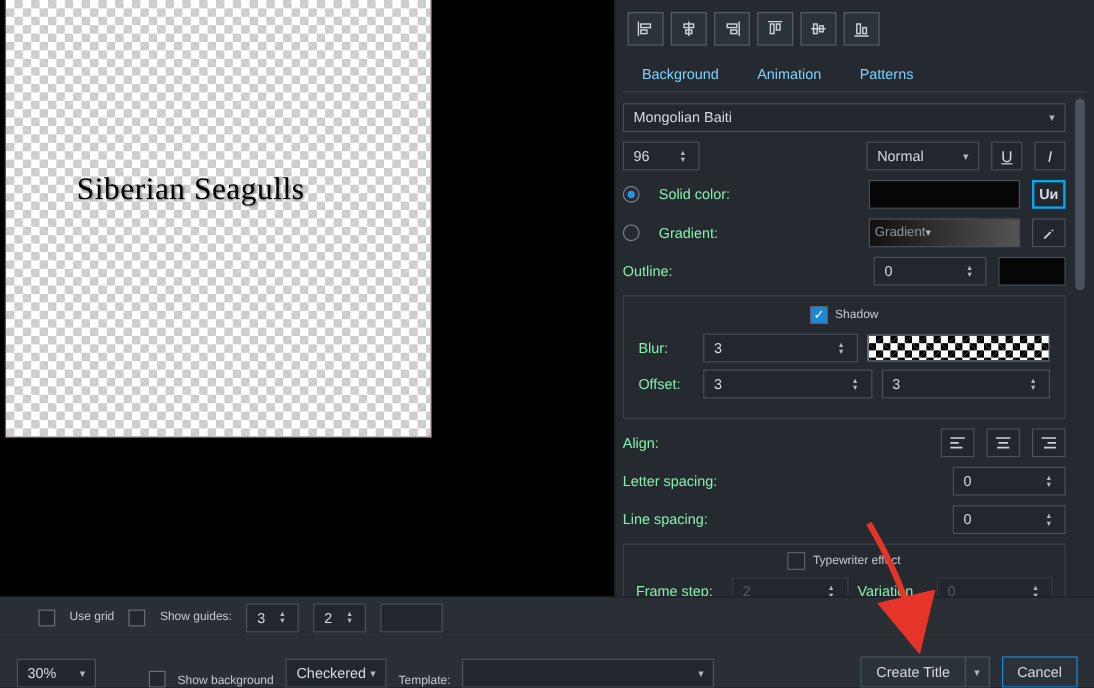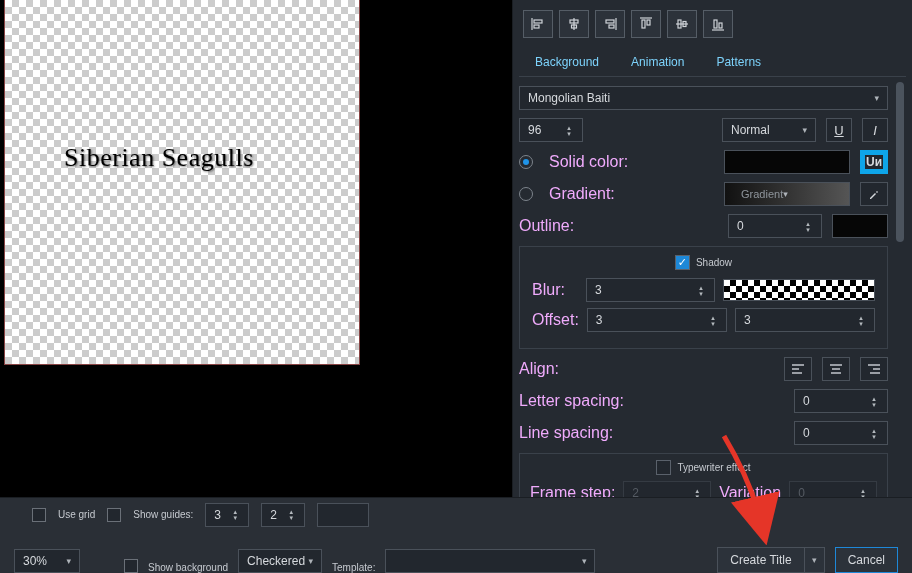--- a/index.html
+++ b/index.html
@@ -27,21 +27,21 @@
 .icon-btn svg { width:14px; height:14px; stroke:#cfd3d8; stroke-width:1.2; fill:none; }
 
 .tabs { display:flex; border-bottom:1px solid #3a414a; }
 .tab { padding:7px 16px; font-size:12px; color:#7dd3fc; cursor:pointer; }
 .tab.active { color:#e4e7ea; border-bottom:3px solid #1e88d8; padding-bottom:4px; }
 
 .scroll-region { position:absolute; top:78px; left:6px; right:6px; bottom:0; overflow:hidden; padding-right:18px; }
 .scroll-thumb { position:absolute; right:2px; top:4px; width:8px; height:160px; background:#4b535d; border-radius:4px; }
 
 .row { display:flex; align-items:center; margin:8px 0; gap:10px; }
-.label { font-size:16px; color:#f0abfc; min-width:88px; }
+.label { font-size:12px; color:#86efac; min-width:88px; }
 
 .select, .numbox, .textinput {
   background:#22272e; border:1px solid #4a515a; color:#d6d9dd; font-size:12px;
   height:24px; display:flex; align-items:center; padding:0 8px; position:relative;
 }
 .select { justify-content:space-between; cursor:pointer; }
 .chev { font-size:9px; color:#aeb3b9; }
 .spin { display:flex; flex-direction:column; margin-left:auto; gap:1px;}
 .spin i { display:block; width:10px; height:5px; font-size:7px; line-height:5px; text-align:center; color:#b4b9be; font-style:normal; cursor:pointer; }
 
@@ -49,22 +49,22 @@
 .size-style { display:flex; gap:10px; }
 .size-style .numbox { width:64px; }
 .size-style .select { width:94px; }
 .style-btn { width:26px; height:24px; border:1px solid #4a515a; background:#22272e; display:flex; align-items:center; justify-content:center; font-size:13px; color:#d6d9dd; cursor:pointer; }
 .italic { font-style:italic; }
 .underline { text-decoration:underline; }
 
 .radio { width:14px; height:14px; border-radius:50%; border:1.5px solid #7d848c; display:inline-flex; align-items:center; justify-content:center; margin-right:6px; }
 .radio.checked::after { content:''; width:6px; height:6px; border-radius:50%; background:#2094e8; }
 .color-swatch { width:126px; height:24px; border:1px solid #4a515a; background:#060606; }
-.uni-btn { width:28px; height:24px; border:5px solid #0ea5e9; background:#22272e; display:flex; align-items:center; justify-content:center; font-size:12px; font-weight:bold; color:#d8dbdf; cursor:pointer; }
-.grad-swatch { width:126px; height:24px; border:1px solid #4a515a; background:linear-gradient(90deg,#111,#555); color:#8e949b; font-size:11px; display:flex; align-items:center; padding-left:16px; justify-content:flex-start; }
+.uni-btn { width:28px; height:24px; border:2px solid #0ea5e9; background:#22272e; display:flex; align-items:center; justify-content:center; font-size:12px; font-weight:bold; color:#d8dbdf; cursor:pointer; }
+.grad-swatch { width:126px; height:24px; border:1px solid #4a515a; background:linear-gradient(90deg,#111,#555); color:#8e949b; font-size:11px; display:flex; align-items:center; padding-left:4px; justify-content:flex-start; }
 .eyedrop { width:28px; height:24px; border:1px solid #4a515a; background:#22272e; display:flex; align-items:center; justify-content:center; color:#d8dbdf; cursor:pointer; }
 .outline-color { width:56px; height:24px; border:1px solid #4a515a; background:#060606; }
 
 .shadow-box { border:1px solid #3a414a; padding:8px 12px 10px; margin-top:8px; }
 .shadow-head { display:flex; justify-content:center; align-items:center; gap:6px; margin-bottom:8px; }
 .checkbox { width:15px; height:15px; border:1px solid #5a616b; background:#1d88d8; display:flex; align-items:center; justify-content:center; color:#fff; font-size:11px; }
 .checkbox.unchecked { background:#22272e; }
 .shadow-row { display:flex; align-items:center; gap:8px; margin:6px 0; }
 .shadow-row .label { min-width:46px; }
 .shadow-row .numbox { flex:1; }

